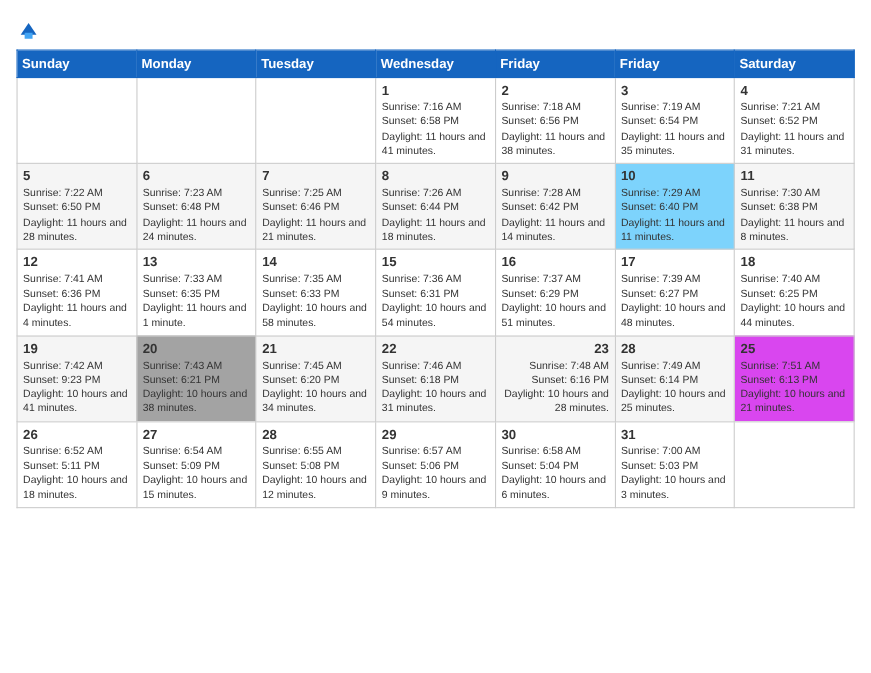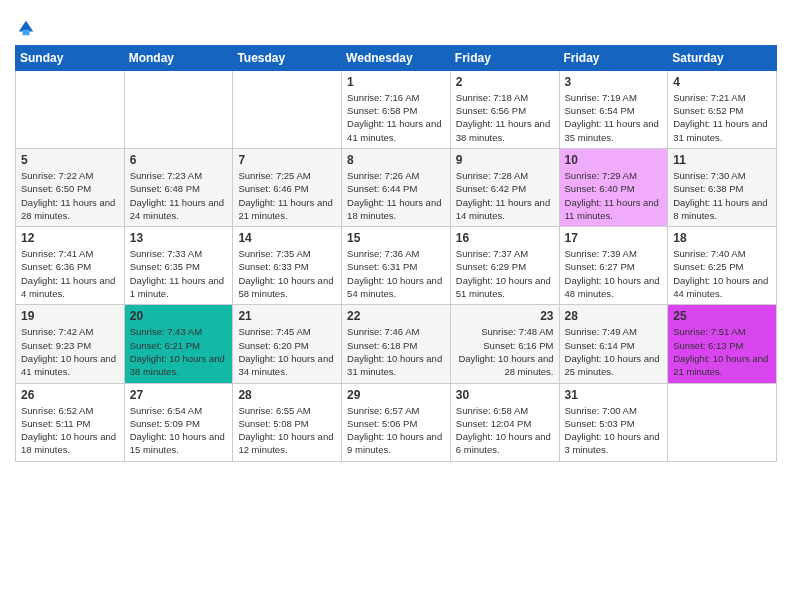--- a/index.html
+++ b/index.html
@@ -183,21 +183,21 @@
             <div class="day-info" style="white-space: pre-line;">Sunrise: 7:26 AM
 Sunset: 6:44 PM
 Daylight: 11 hours and 18 minutes.</div>
           </td>
           <td style="background: rgb(245, 245, 245);">
             <span class="day-number">9</span>
             <div class="day-info" style="white-space: pre-line;">Sunrise: 7:28 AM
 Sunset: 6:42 PM
 Daylight: 11 hours and 14 minutes.</div>
           </td>
-          <td style="background: #f0abfc;">
+          <td style="background: #7dd3fc;">
             <span class="day-number">10</span>
             <div class="day-info" style="white-space: pre-line;">Sunrise: 7:29 AM
 Sunset: 6:40 PM
 Daylight: 11 hours and 11 minutes.</div>
           </td>
           <td style="background: rgb(245, 245, 245);">
             <span class="day-number">11</span>
             <div class="day-info" style="white-space: pre-line;">Sunrise: 7:30 AM
 Sunset: 6:38 PM
 Daylight: 11 hours and 8 minutes.</div>
@@ -247,21 +247,21 @@
 Daylight: 10 hours and 44 minutes.</div>
           </td>
         </tr>
         <tr>
           <td style="background: rgb(245, 245, 245);">
             <span class="day-number">19</span>
             <div class="day-info" style="white-space: pre-line;">Sunrise: 7:42 AM
 Sunset: 9:23 PM
 Daylight: 10 hours and 41 minutes.</div>
           </td>
-          <td style="background: #14b8a6;">
+          <td style="background: #a3a3a3;">
             <span class="day-number">20</span>
             <div class="day-info" style="white-space: pre-line;">Sunrise: 7:43 AM
 Sunset: 6:21 PM
 Daylight: 10 hours and 38 minutes.</div>
           </td>
           <td style="background: rgb(245, 245, 245);">
             <span class="day-number">21</span>
             <div class="day-info" style="white-space: pre-line;">Sunrise: 7:45 AM
 Sunset: 6:20 PM
 Daylight: 10 hours and 34 minutes.</div>
@@ -312,21 +312,21 @@
           </td>
           <td>
             <span class="day-number">29</span>
             <div class="day-info" style="white-space: pre-line;">Sunrise: 6:57 AM
 Sunset: 5:06 PM
 Daylight: 10 hours and 9 minutes.</div>
           </td>
           <td>
             <span class="day-number">30</span>
             <div class="day-info" style="white-space: pre-line;">Sunrise: 6:58 AM
-Sunset: 12:04 PM
+Sunset: 5:04 PM
 Daylight: 10 hours and 6 minutes.</div>
           </td>
           <td>
             <span class="day-number">31</span>
             <div class="day-info" style="white-space: pre-line;">Sunrise: 7:00 AM
 Sunset: 5:03 PM
 Daylight: 10 hours and 3 minutes.</div>
           </td>
           <td class="empty-cell"></td>
         </tr>

